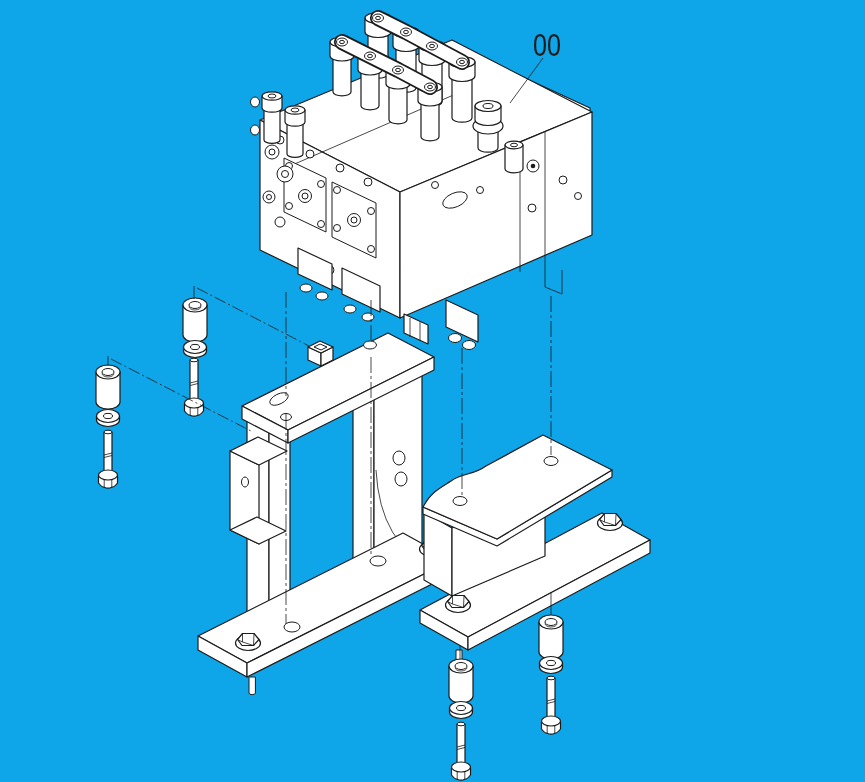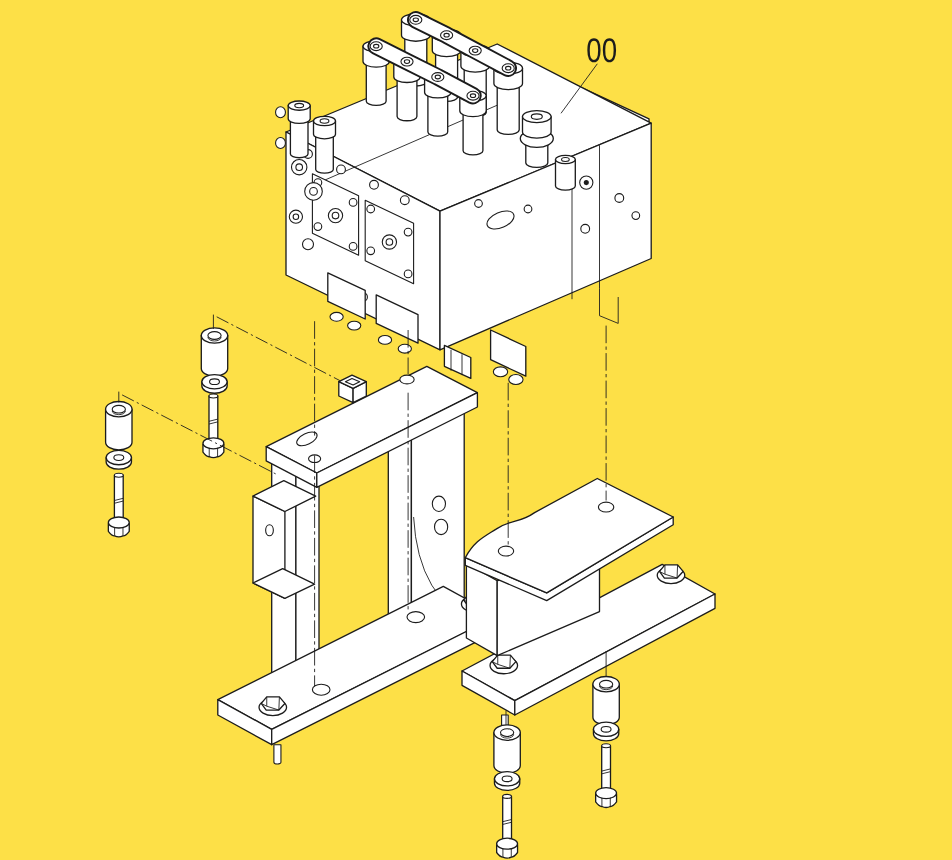--- a/index.html
+++ b/index.html
@@ -1,16 +1,16 @@
 <!DOCTYPE html>
 <html><head>
 <meta charset="utf-8">
 <style>
   html,body{margin:0;padding:0;background:#ffffff;}
-  .stage{position:relative;width:865px;height:782px;background:#fde047;overflow:hidden;}
+  .stage{position:relative;width:865px;height:782px;background:#0ea5e9;overflow:hidden;}
   svg{position:absolute;left:0;top:0;}
   svg *{vector-effect:non-scaling-stroke;}
   .ol{fill:#ffffff;stroke:#1c1c1c;stroke-width:1.2;stroke-linejoin:round;}
   .ol2{fill:#ffffff;stroke:#1c1c1c;stroke-width:1.0;stroke-linejoin:round;}
   .thin{fill:none;stroke:#1c1c1c;stroke-width:0.8;}
   .hole{fill:#ffffff;stroke:#1c1c1c;stroke-width:1.0;}
   .dot{fill:#1c1c1c;stroke:none;}
   .callout-text{font-family:"Liberation Sans","DejaVu Sans",sans-serif;font-size:31px;fill:#1c1c1c;}
 </style>
 </head>

